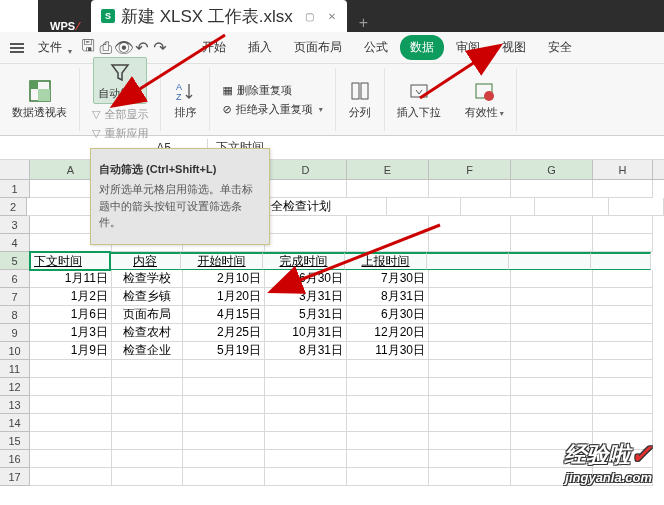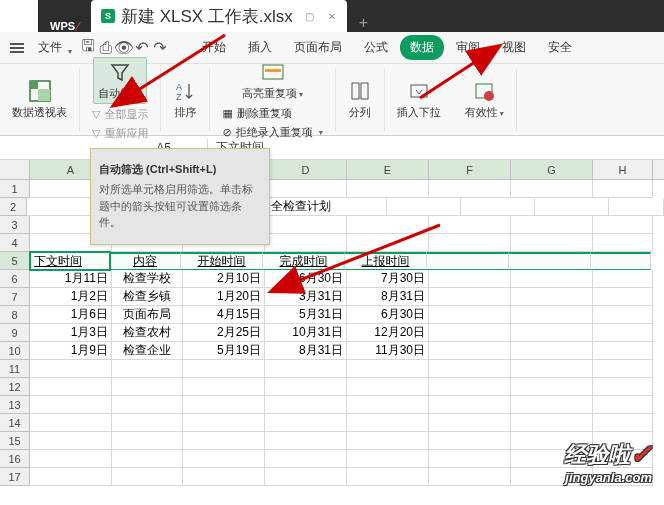--- a/index.html
+++ b/index.html
@@ -163,29 +163,20 @@
           <svg width="22" height="22">
             <text x="2" y="10" font-size="9" fill="#3a6aaa">A</text>
             <text x="2" y="20" font-size="9" fill="#3a6aaa">Z</text>
             <path d="M15 4 L15 18 M12 15 L15 18 L18 15" stroke="#555" fill="none" stroke-width="1.3"></path>
           </svg>
         </div>
       <span class="ribbon-lbl">排序</span>
     </div>
   </div>
   <div class="ribbon-group">
-    <div class="ribbon-big-btn">
-      <div class="ribbon-ico">
-          <svg width="24" height="22">
-            <rect x="2" y="4" width="20" height="14" fill="none" stroke="#3a7a3a"></rect>
-            <rect x="4" y="8" width="16" height="3" fill="#e8a030"></rect>
-          </svg>
-        </div>
-      <span class="ribbon-lbl"><span>高亮重复项</span><span class="drop-ar">▾</span></span>
-    </div>
     <div class="ribbon-col">
       <div class="ribbon-small" style="color:#333">
           <span>▦</span>
           <span>删除重复项</span>
         </div>
       <div class="ribbon-small" style="color:#333">
           <span>⊘</span>
           <span>拒绝录入重复项</span>
           <span class="drop-ar">▾</span>
         </div>

